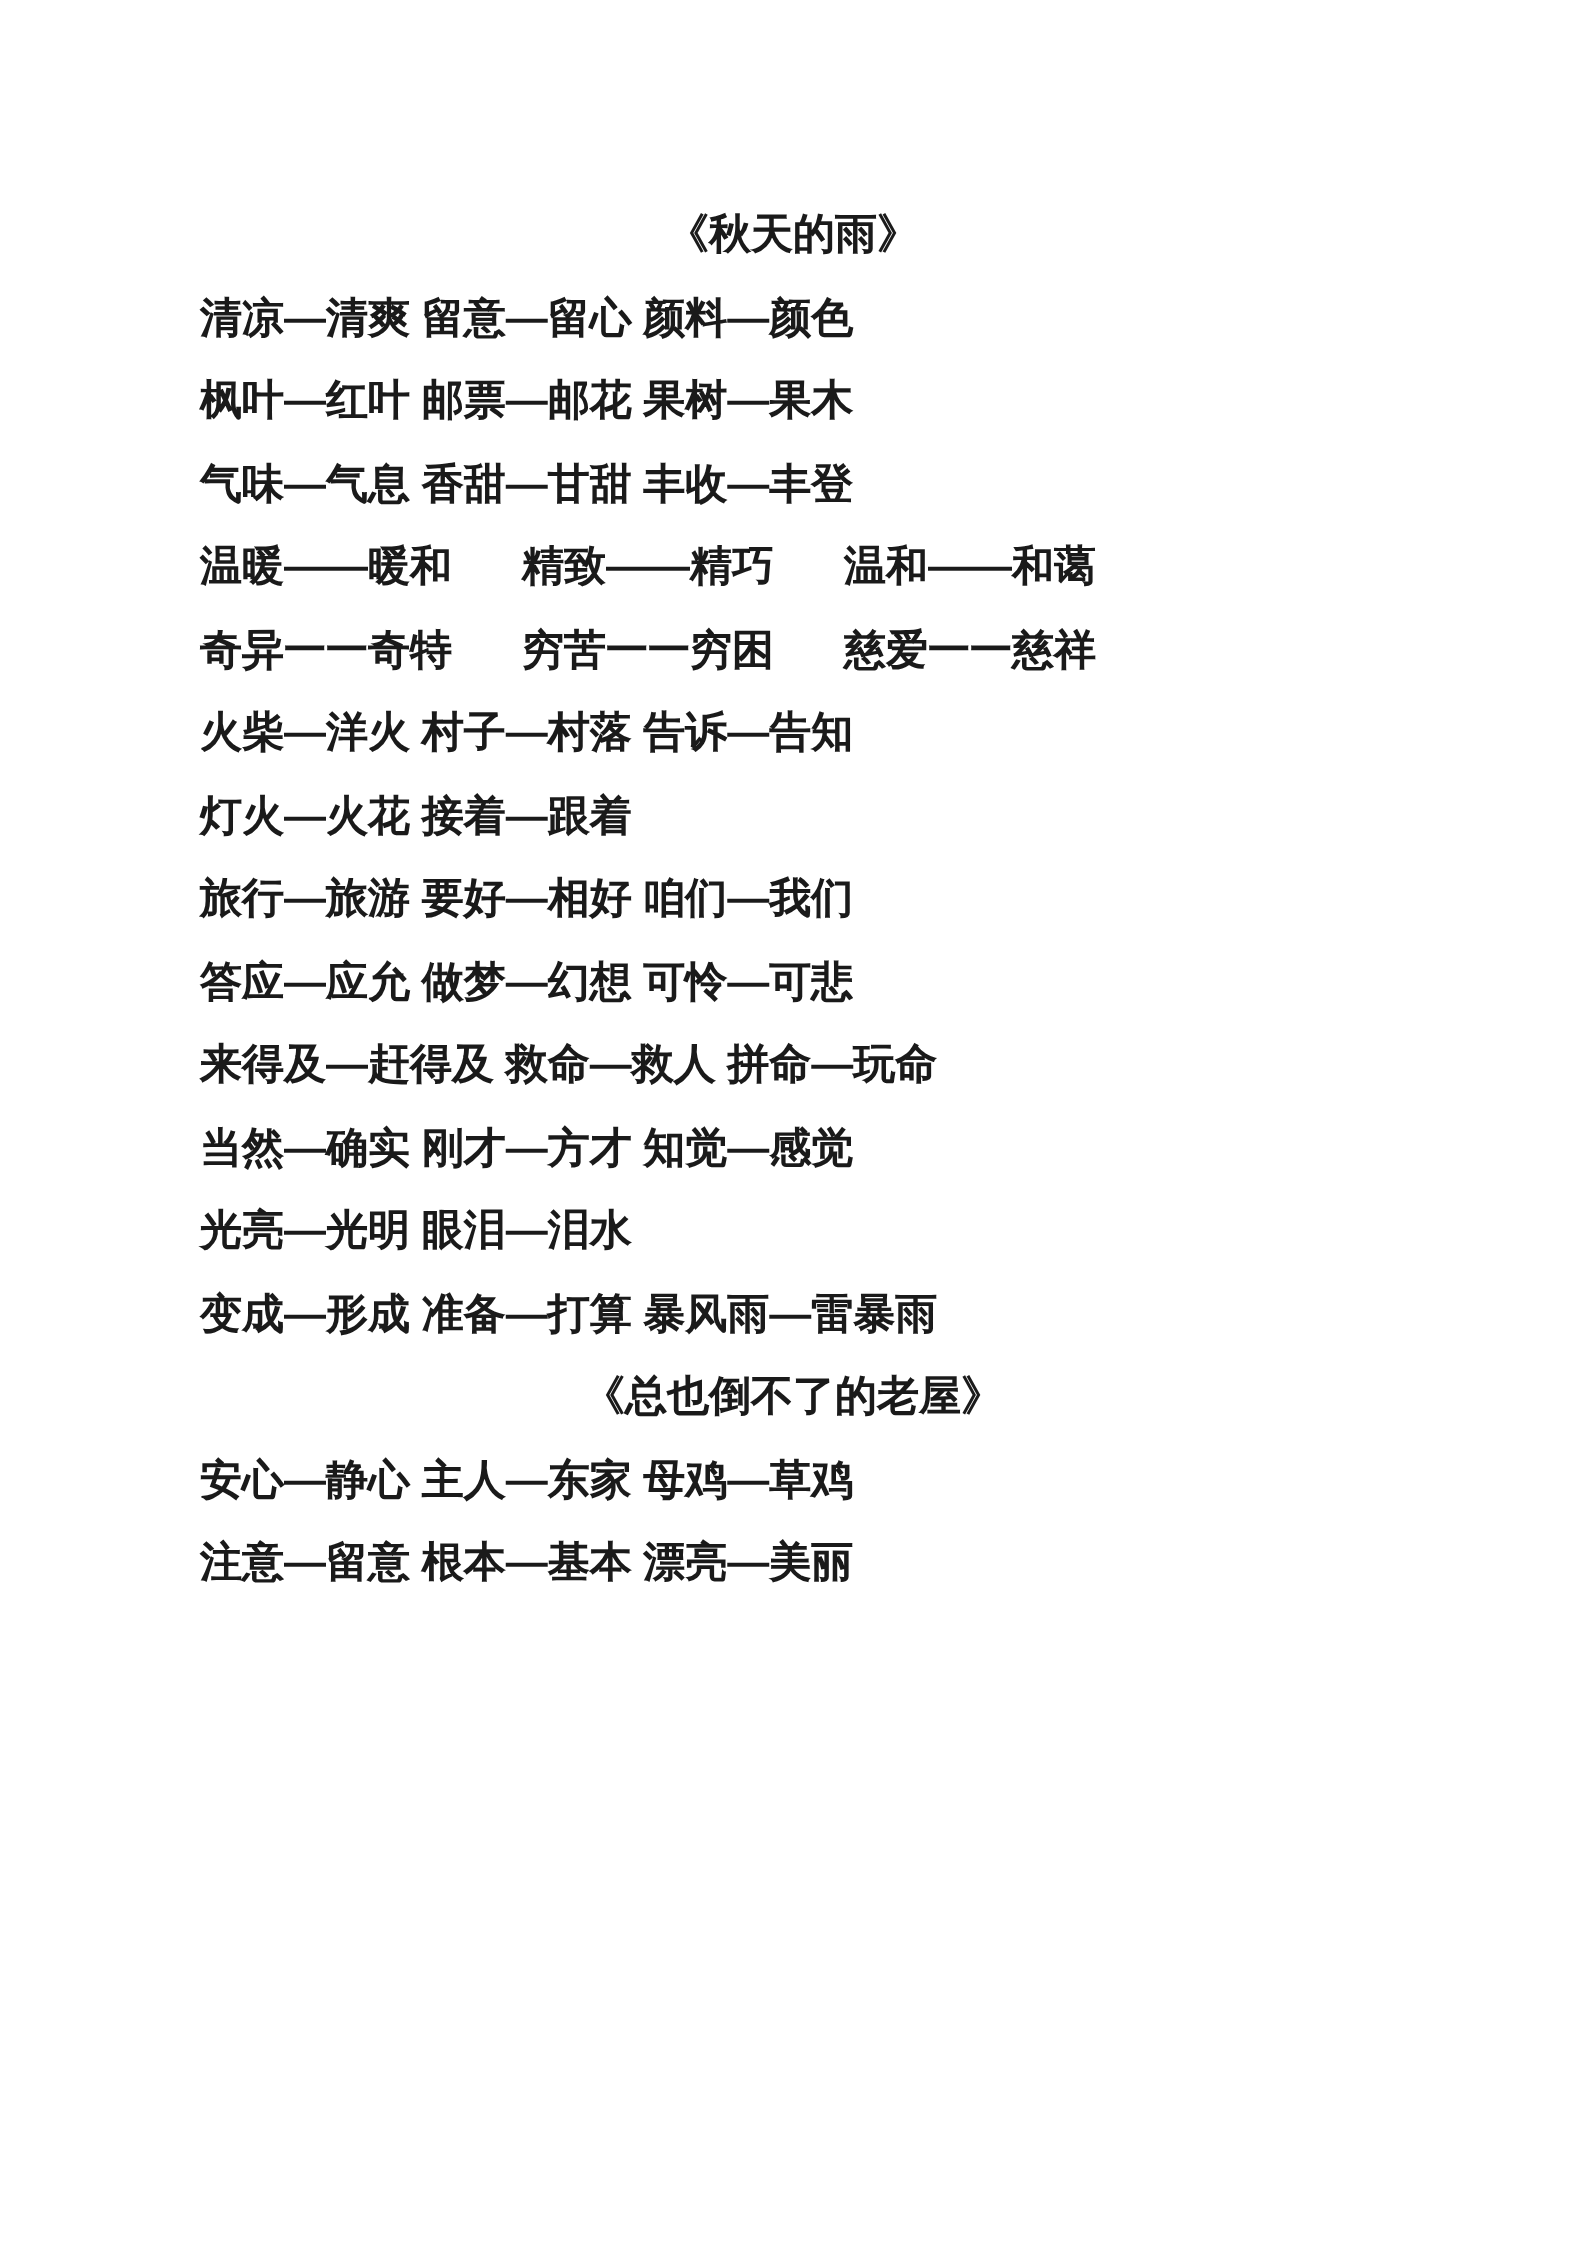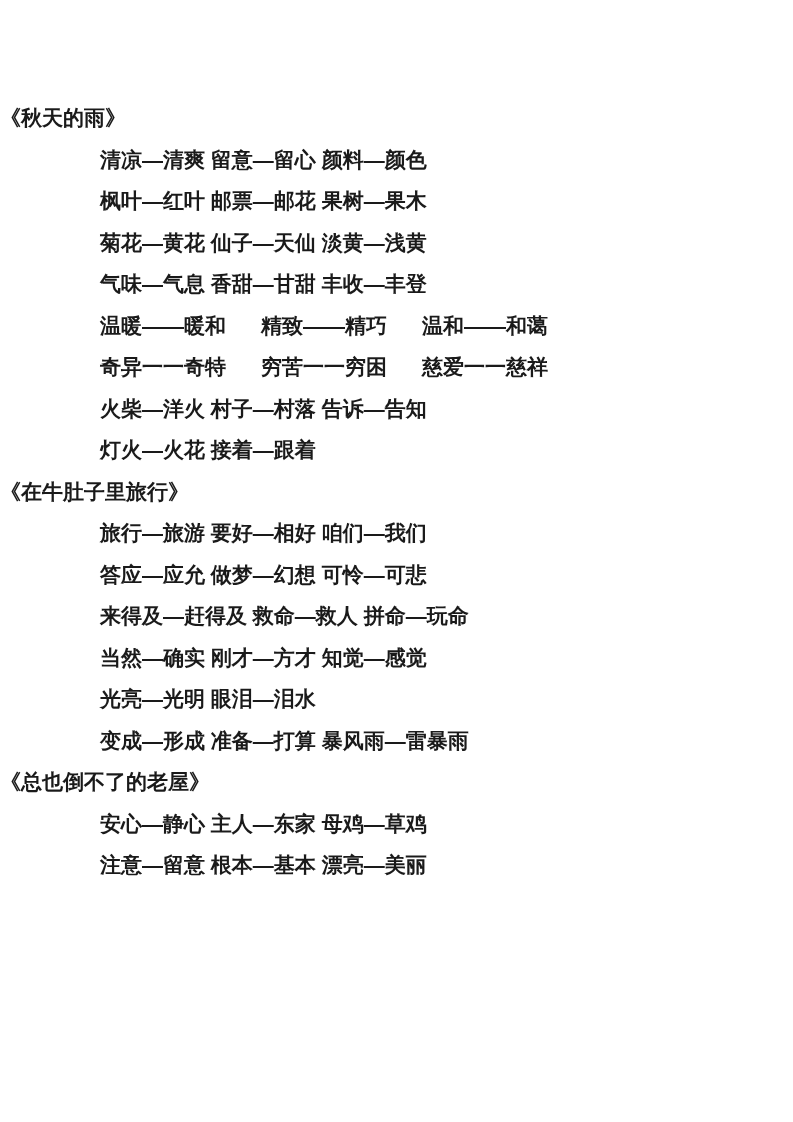--- a/index.html
+++ b/index.html
@@ -19,43 +19,41 @@
     font-size: 21px;
     box-sizing: border-box;
     padding-top: 97px;
   }
   .doc-line {
     height: 41.5px;
     line-height: 41.5px;
     white-space: pre;
   }
   .section-title {
-    text-align: left;
+    text-align: center;
   }
   .body-line {
     padding-left: 100px;
   }
 </style>
 </head>
 <body>
 
 <div class="page">
 
   <div class="doc-line section-title">《秋天的雨》</div>
   <div class="doc-line body-line">清凉—清爽 留意—留心 颜料—颜色</div>
   <div class="doc-line body-line">枫叶—红叶 邮票—邮花 果树—果木</div>
-  <div class="doc-line body-line">菊花—黄花 仙子—天仙 淡黄—浅黄</div>
   <div class="doc-line body-line">气味—气息 香甜—甘甜 丰收—丰登</div>
 
   <div class="doc-line body-line">温暖——暖和      精致——精巧      温和——和蔼</div>
   <div class="doc-line body-line">奇异一一奇特      穷苦一一穷困      慈爱一一慈祥</div>
   <div class="doc-line body-line">火柴—洋火 村子—村落 告诉—告知</div>
   <div class="doc-line body-line">灯火—火花 接着—跟着</div>
 
-  <div class="doc-line section-title">《在牛肚子里旅行》</div>
   <div class="doc-line body-line">旅行—旅游 要好—相好 咱们—我们</div>
   <div class="doc-line body-line">答应—应允 做梦—幻想 可怜—可悲</div>
   <div class="doc-line body-line">来得及—赶得及 救命—救人 拼命—玩命</div>
   <div class="doc-line body-line">当然—确实 刚才—方才 知觉—感觉</div>
   <div class="doc-line body-line">光亮—光明 眼泪—泪水</div>
 
   <div class="doc-line body-line">变成—形成 准备—打算 暴风雨—雷暴雨</div>
   <div class="doc-line section-title">《总也倒不了的老屋》</div>
   <div class="doc-line body-line">安心—静心 主人—东家 母鸡—草鸡</div>
   <div class="doc-line body-line">注意—留意 根本—基本 漂亮—美丽</div>

